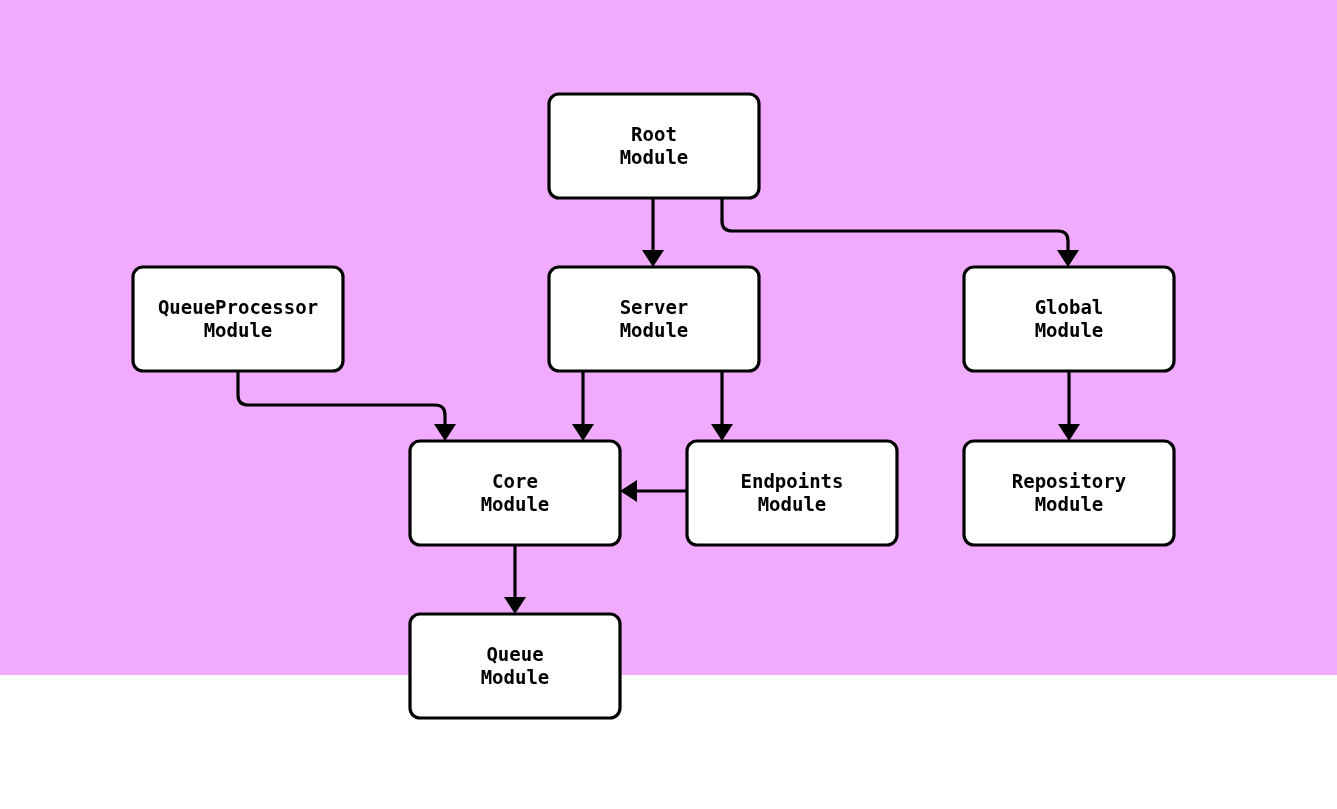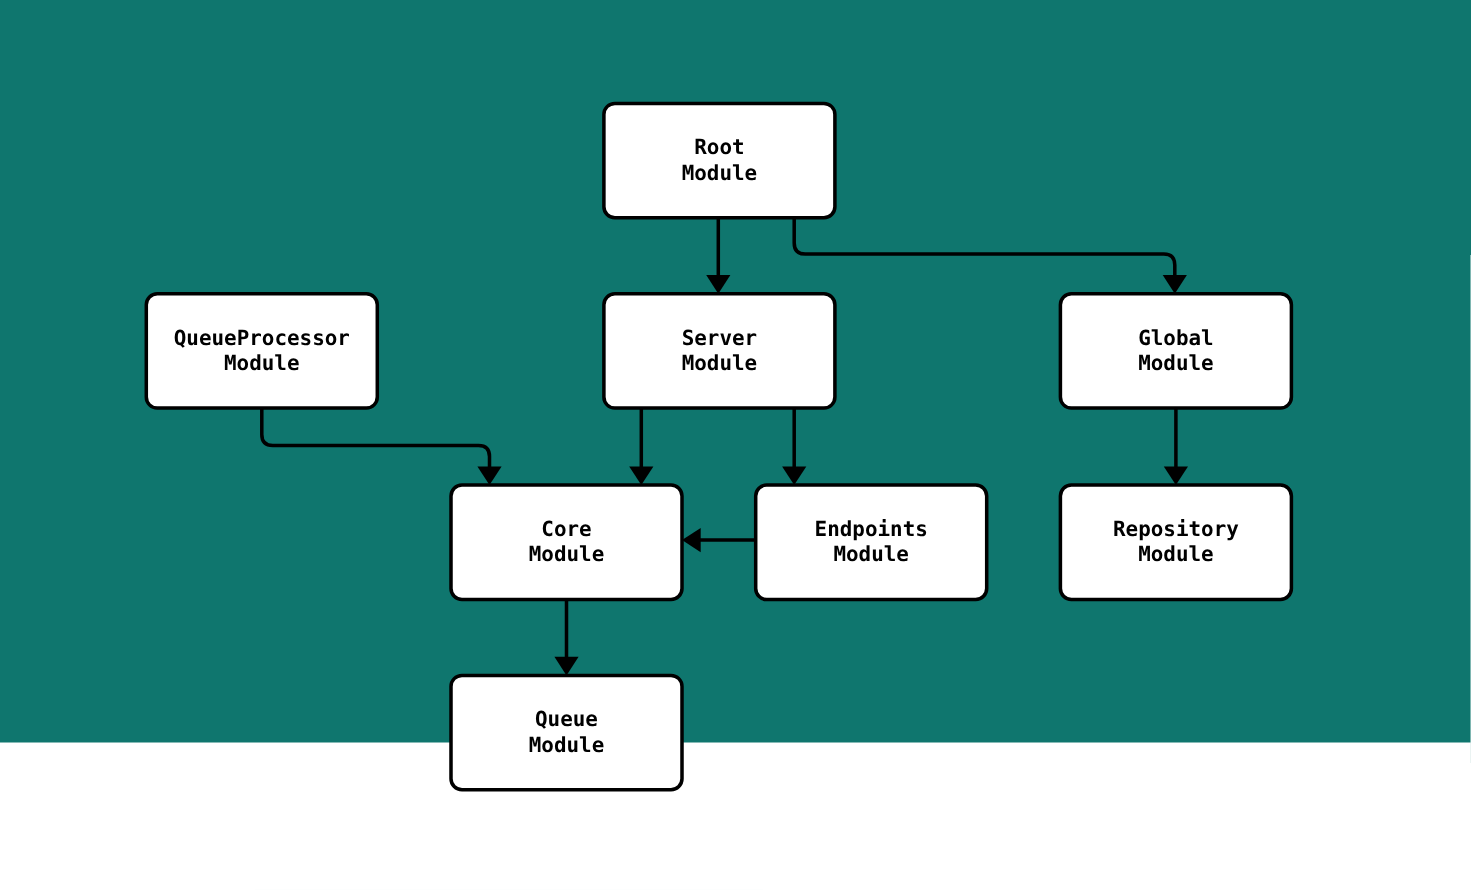--- a/index.html
+++ b/index.html
@@ -10,21 +10,21 @@
   body {
     width: 1337px;
     height: 809px;
     overflow: hidden;
     font-family: "DejaVu Sans Mono", "Liberation Mono", monospace;
   }
   #diagram-root {
     position: relative;
     width: 1337px;
     height: 675px;
-    background: #0f766e;
+    background: #f0abfc;
   }
   svg.diagram-canvas {
     position: absolute;
     top: 0;
     left: 0;
     width: 1337px;
     height: 809px;
     display: block;
   }
   .node-box {

